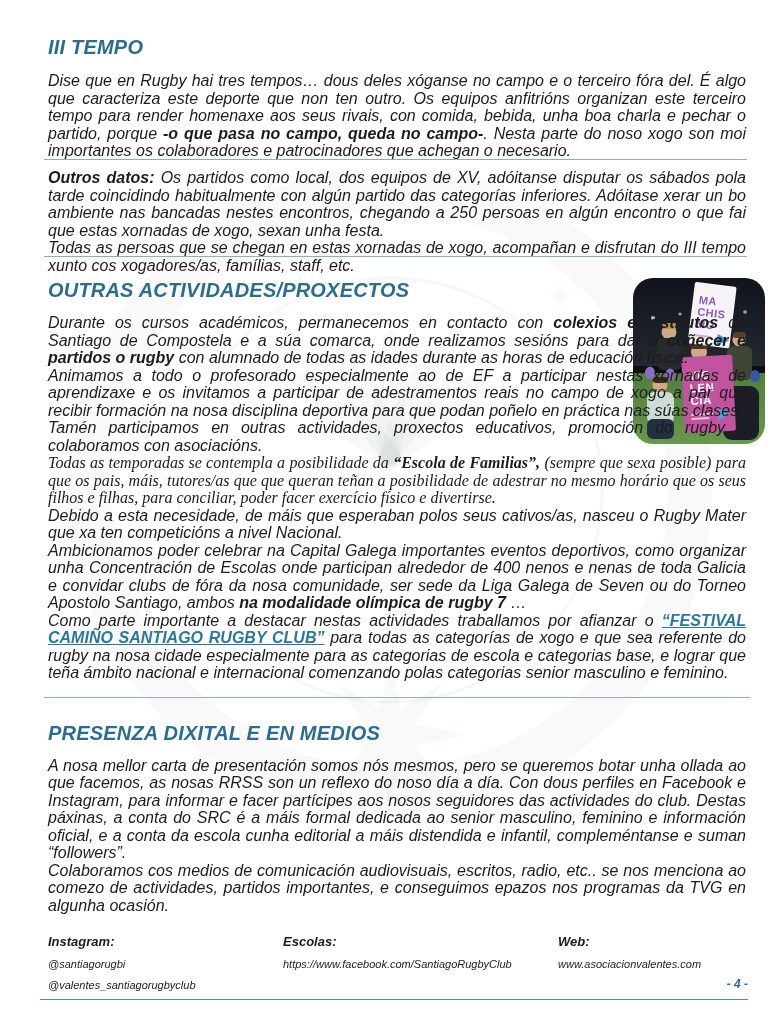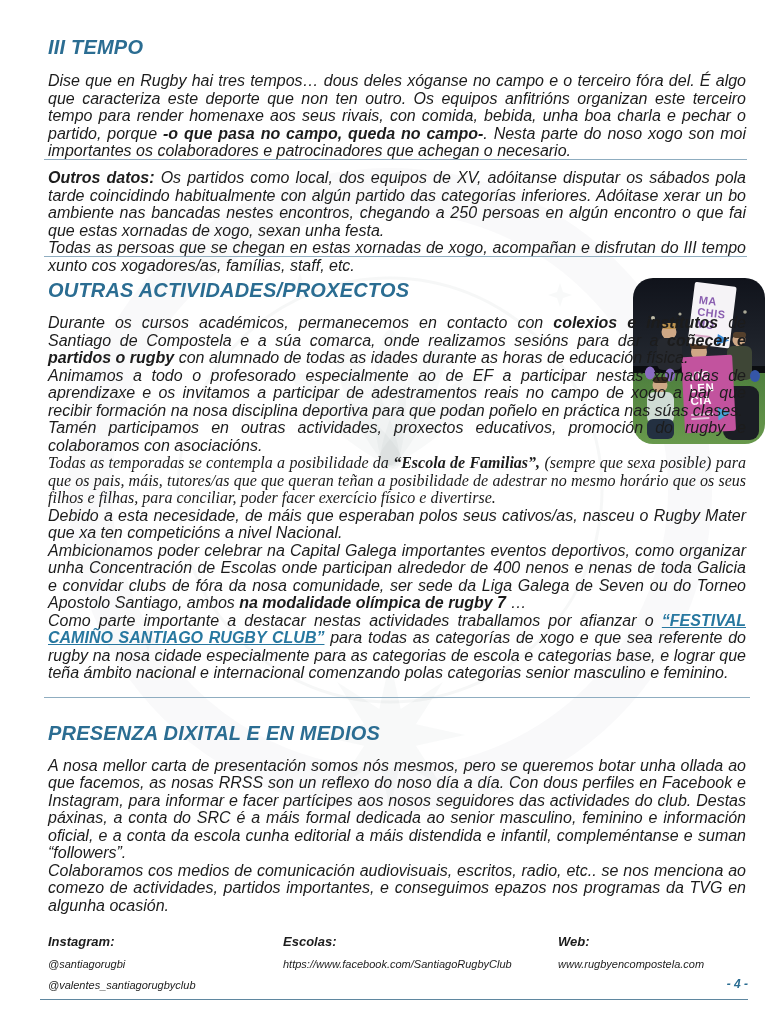--- a/index.html
+++ b/index.html
@@ -172,21 +172,21 @@
       </div>
       <div class="social-col col-fb">
         <div class="label">Escolas:</div>
         <div>
             <div class="social-item u">https://www.facebook.com/SantiagoRugbyClub</div>
           </div>
       </div>
       <div class="social-col col-web">
         <div class="label">Web:</div>
         <div>
-            <div class="social-item u">www.rugbyencompostela.com</div>
+            <div class="social-item u">www.asociacionvalentes.com</div>
           </div>
       </div>
     </div>
 
   </div>
 
   <div class="page-num">- 4 -</div>
   <hr class="rule footer-rule">
 
 </div>

